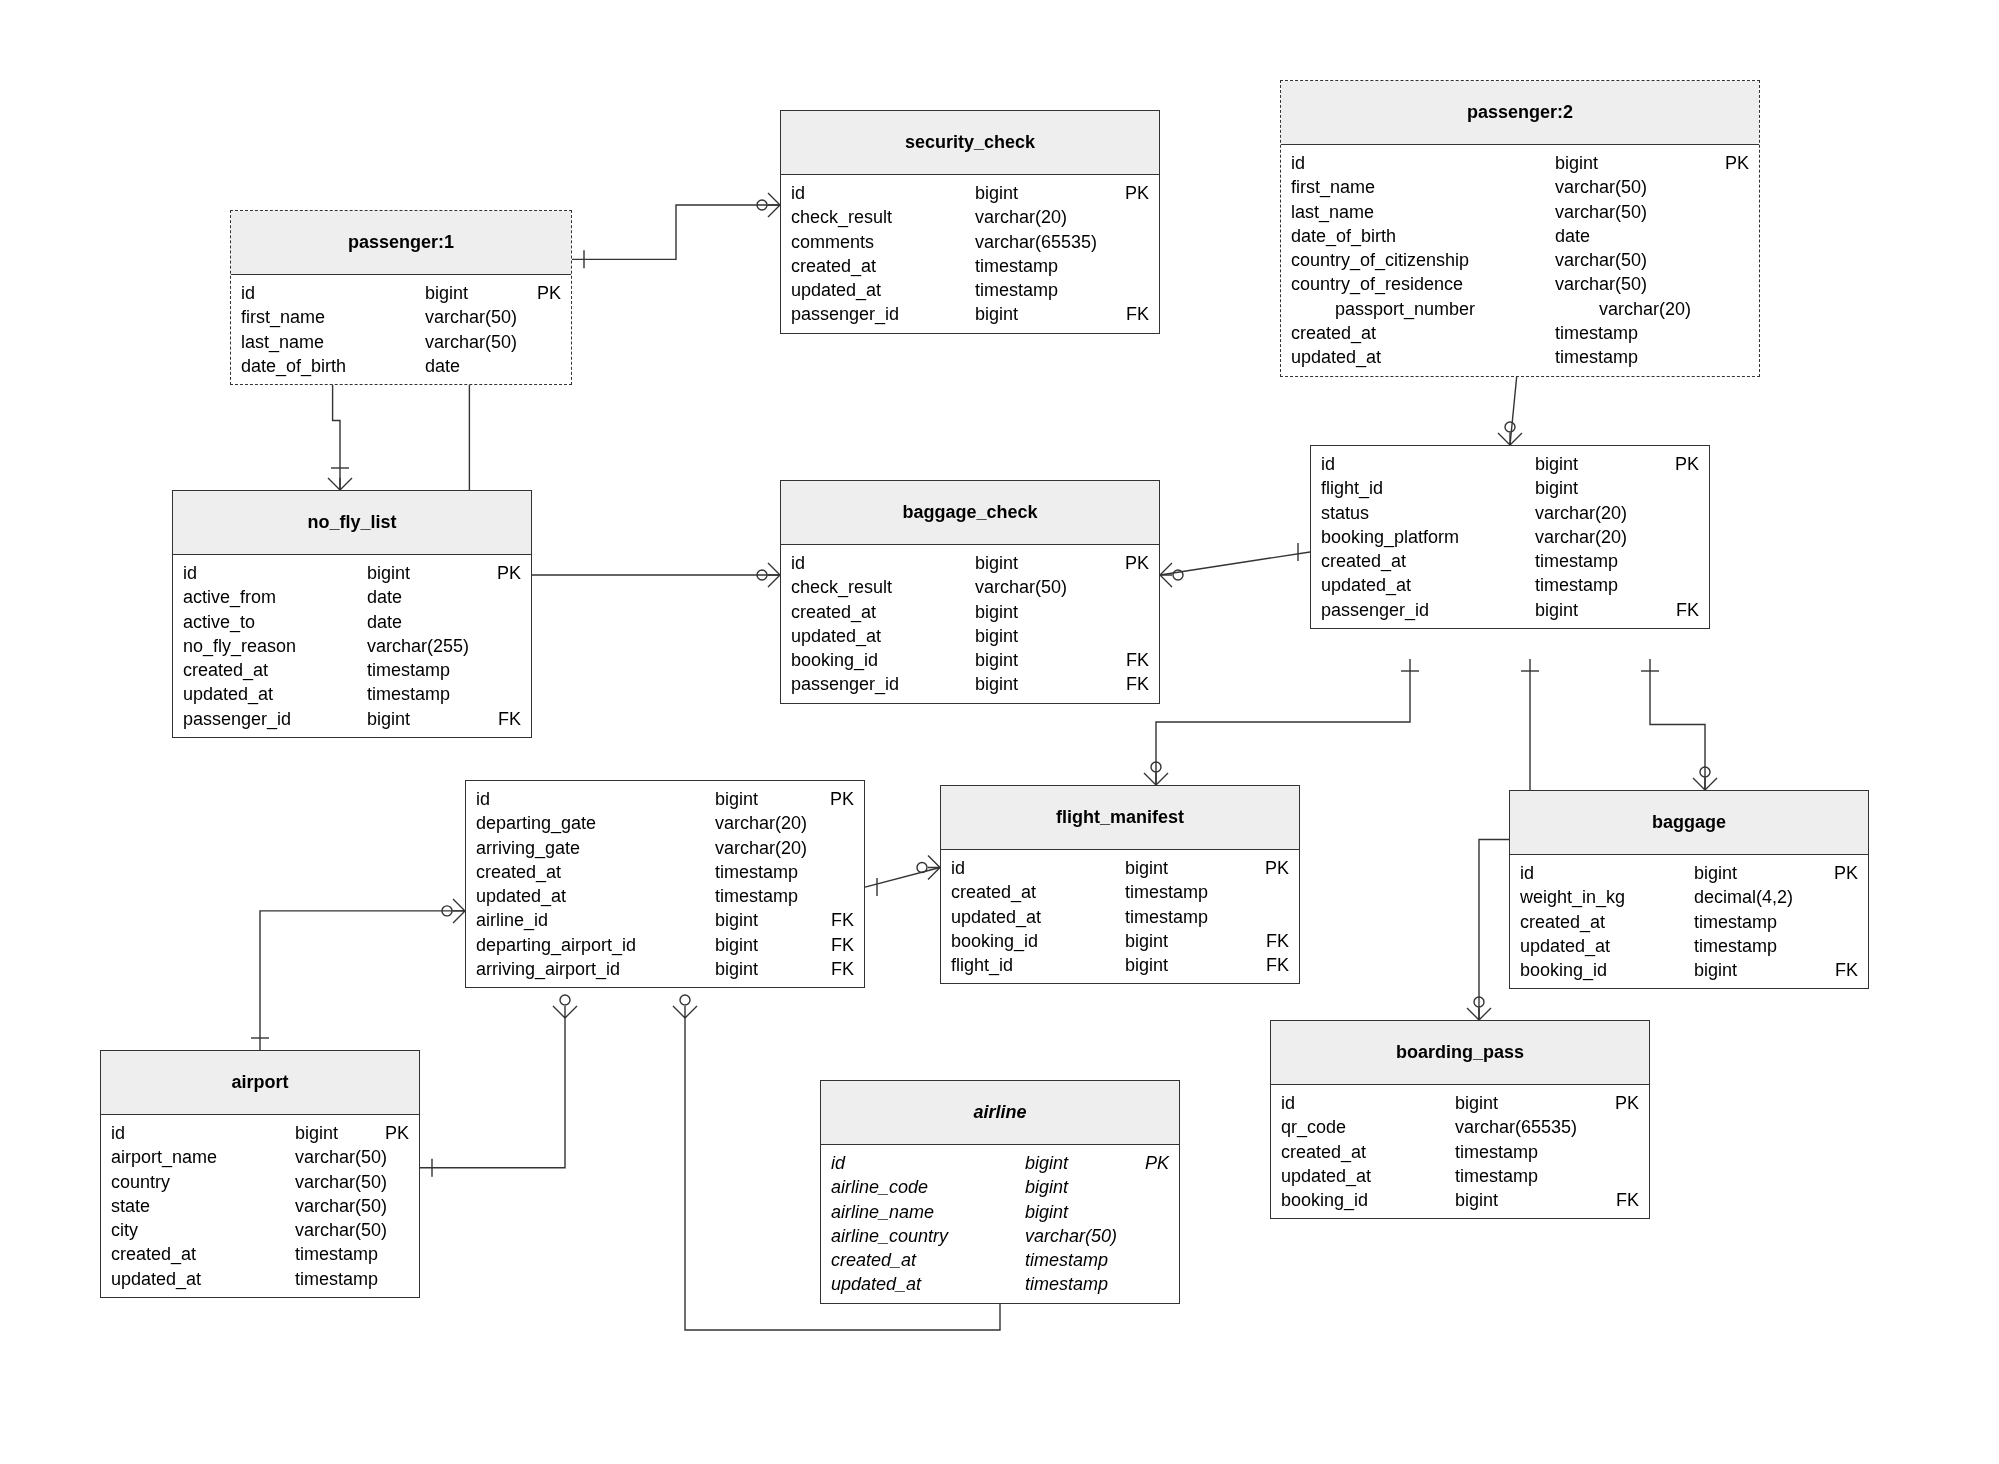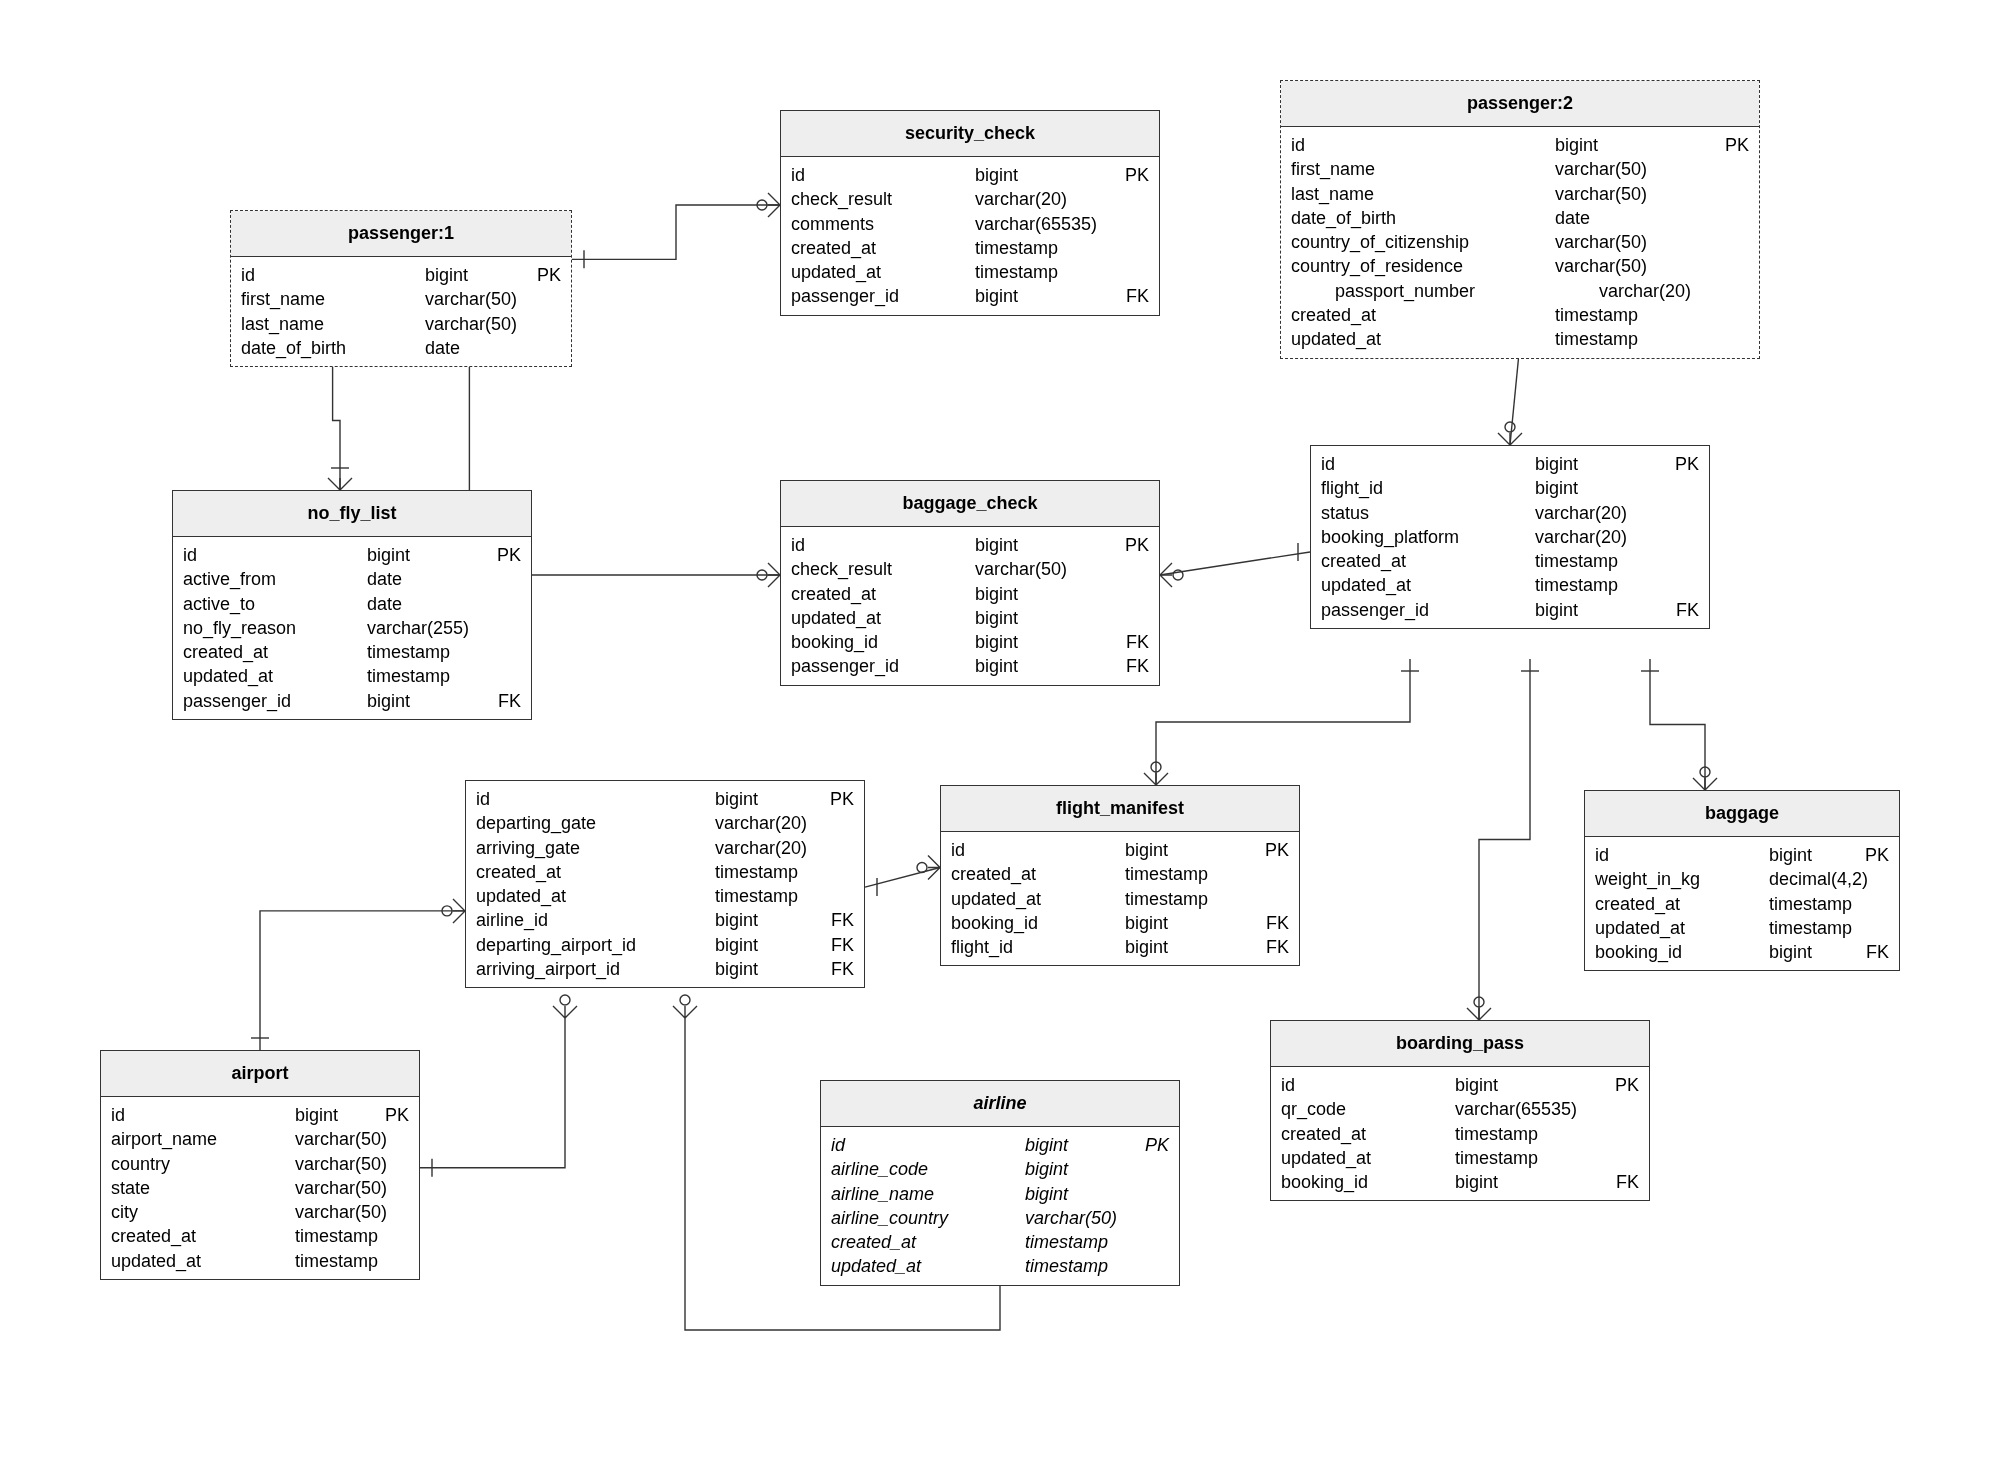--- a/index.html
+++ b/index.html
@@ -1,19 +1,19 @@
 <!DOCTYPE html>
 <html><head>
 <meta charset="utf-8">
 <style>
   html,body{margin:0;padding:0;background:#fff;font-family:Helvetica,Arial,sans-serif;}
   .canvas{position:relative;width:1999px;height:1464px;transform-origin:top left;}
   .entity{position:absolute;border:1px solid #333;background:#fff;font-size:18px;box-sizing:border-box;}
   .entity.dashed{border-style:dashed;}
-  .entity .title{background:#eee;border-bottom:1px solid #333;text-align:center;font-weight:bold;padding:12px 6px;}
+  .entity .title{background:#eee;border-bottom:1px solid #333;text-align:center;font-weight:bold;padding:21px 6px;}
   .entity .body{padding:6px 10px;}
   .row{display:flex;line-height:1.35;}
   .row .c-name{flex:0 0 auto;white-space:nowrap;}
   .row .c-type{flex:1 1 auto;padding-left:14px;white-space:nowrap;}
   .row .c-key{flex:0 0 34px;text-align:right;white-space:nowrap;}
   svg.edges{position:absolute;left:0;top:0;width:1999px;height:1464px;pointer-events:none;}
   svg.edges path,svg.edges line,svg.edges circle{stroke:#333;stroke-width:1.4;fill:none;}
 </style>
 </head>
 <body>
@@ -360,21 +360,21 @@
           <span class="c-type">bigint</span>
           <span class="c-key">FK</span>
         </div>
         <div class="row">
           <span class="c-name" style="width: 160px;">flight_id</span>
           <span class="c-type">bigint</span>
           <span class="c-key">FK</span>
         </div>
       </div>
     </div>
-    <div class="entity" style="left: 1584px; top: 790px; width: 316px;">
+    <div class="entity" style="left: 1509px; top: 790px; width: 360px;">
       <div class="title">baggage</div>
       <div class="body">
         <div class="row">
           <span class="c-name" style="width: 160px;">id</span>
           <span class="c-type">bigint</span>
           <span class="c-key">PK</span>
         </div>
         <div class="row">
           <span class="c-name" style="width: 160px;">weight_in_kg</span>
           <span class="c-type">decimal(4,2)</span>

